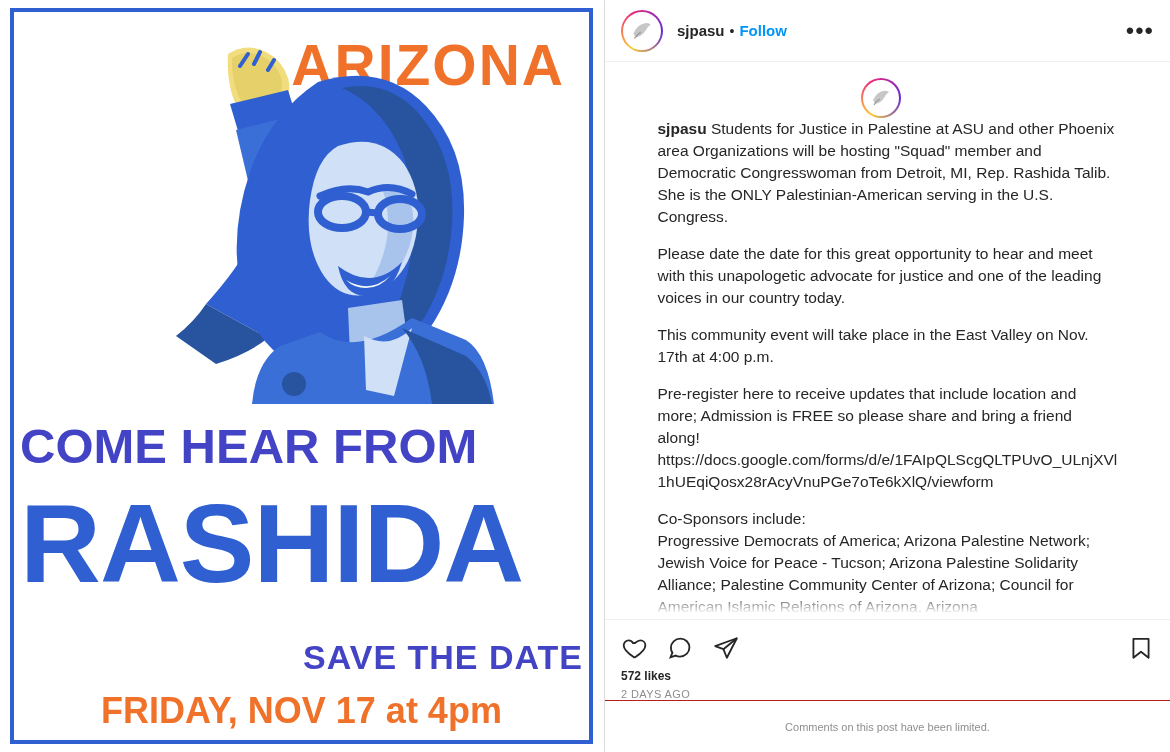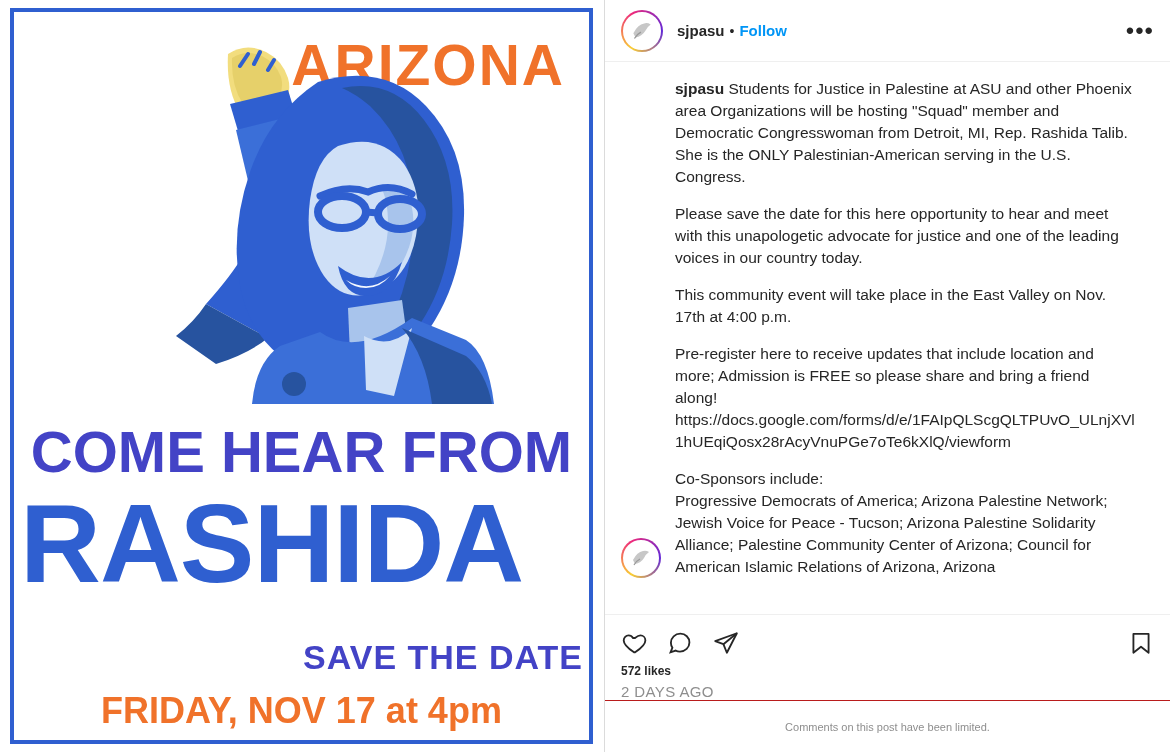--- a/index.html
+++ b/index.html
@@ -51,22 +51,22 @@
     position: absolute;
     left: 60px; top: 18px;
     width: 460px; height: 368px;
   }
   .illus svg { display:block; width: 100%; height: 100%; }
 
   .come-hear {
     position: absolute;
     left: 0; right: 0;
     top: 400px;
-    text-align: center;
-    font-size: 58px;
+    text-align: left;
+    font-size: 49px;
     font-weight: bold;
     color: #4343c6;
     letter-spacing: 0px;
   }
   .rashida {
     position: absolute;
     left: 0; right: 0;
     top: 470px;
     text-align: left;
     font-size: 112px;
@@ -158,21 +158,22 @@
   }
 
   .caption-area {
     flex: 1 1 auto;
     padding: 16px 16px 0 16px;
     overflow: hidden;
     position: relative;
   }
   .caption-row {
     display: flex;
-    align-items: flex-end;
+    align-items: center;
+    flex-direction: column;
   }
   .cap-avatar-ring {
     width: 40px; height: 40px;
     border-radius: 50%;
     padding: 2px;
     background: conic-gradient(from 210deg, #f9ce34, #ee2a7b, #6228d7, #f9ce34);
     flex: 0 0 40px;
     margin-right: 14px;
   }
   .cap-avatar-inner {
@@ -226,21 +227,21 @@
   .save-icon { margin-left: auto; margin-right: 0; }
 
   .likes {
     padding: 2px 16px 0 16px;
     font-size: 12px;
     font-weight: bold;
     color: #262626;
   }
   .timestamp {
     padding: 5px 16px 0 16px;
-    font-size: 15px;
+    font-size: 11px;
     letter-spacing: 0.4px;
     color: #8e8e8e;
     text-transform: uppercase;
   }
   .limited-bar {
     margin-top: auto;
     border-top: 1px solid #b91c1c;
     height: 52px;
     display: flex;
     align-items: center;
@@ -334,21 +335,21 @@
               <path d="M4 14 q4 -8 10 -9 q3 -1 6 1 q-3 2 -5 6 q-3 5 -9 6 z" fill="#c7c7c7"></path>
               <path d="M5 19 q2 -4 6 -6" stroke="#9a9a9a" stroke-width="1.2" fill="none"></path>
             </svg>
           </div>
         </div>
         <div class="caption-text">
           <div class="cap-p">
             <span class="caption-user">sjpasu</span>
             <span>Students for Justice in Palestine at ASU and other Phoenix area Organizations will be hosting "Squad" member and Democratic Congresswoman from Detroit, MI, Rep. Rashida Talib. She is the ONLY Palestinian-American serving in the U.S. Congress.</span>
           </div>
-          <div class="cap-p">Please save the date for this here opportunity to hear and meet with this unapologetic advocate for justice and one of the leading voices in our country today.</div>
+          <div class="cap-p">Please date the date for this great opportunity to hear and meet with this unapologetic advocate for justice and one of the leading voices in our country today.</div>
           <div class="cap-p">This community event will take place in the East Valley on Nov. 17th at 4:00 p.m.</div>
           <div class="cap-p cap-link">Pre-register here to receive updates that include location and more; Admission is FREE so please share and bring a friend along! https://docs.google.com/forms/d/e/1FAIpQLScgQLTPUvO_ULnjXVl1hUEqiQosx28rAcyVnuPGe7oTe6kXlQ/viewform</div>
           <div class="cap-p">Co-Sponsors include:</div>
           <div>Progressive Democrats of America; Arizona Palestine Network; Jewish Voice for Peace - Tucson; Arizona Palestine Solidarity Alliance; Palestine Community Center of Arizona; Council for American Islamic Relations of Arizona, Arizona</div>
         </div>
       </div>
       <div class="fade"></div>
     </div>
 
     <div class="actions">

